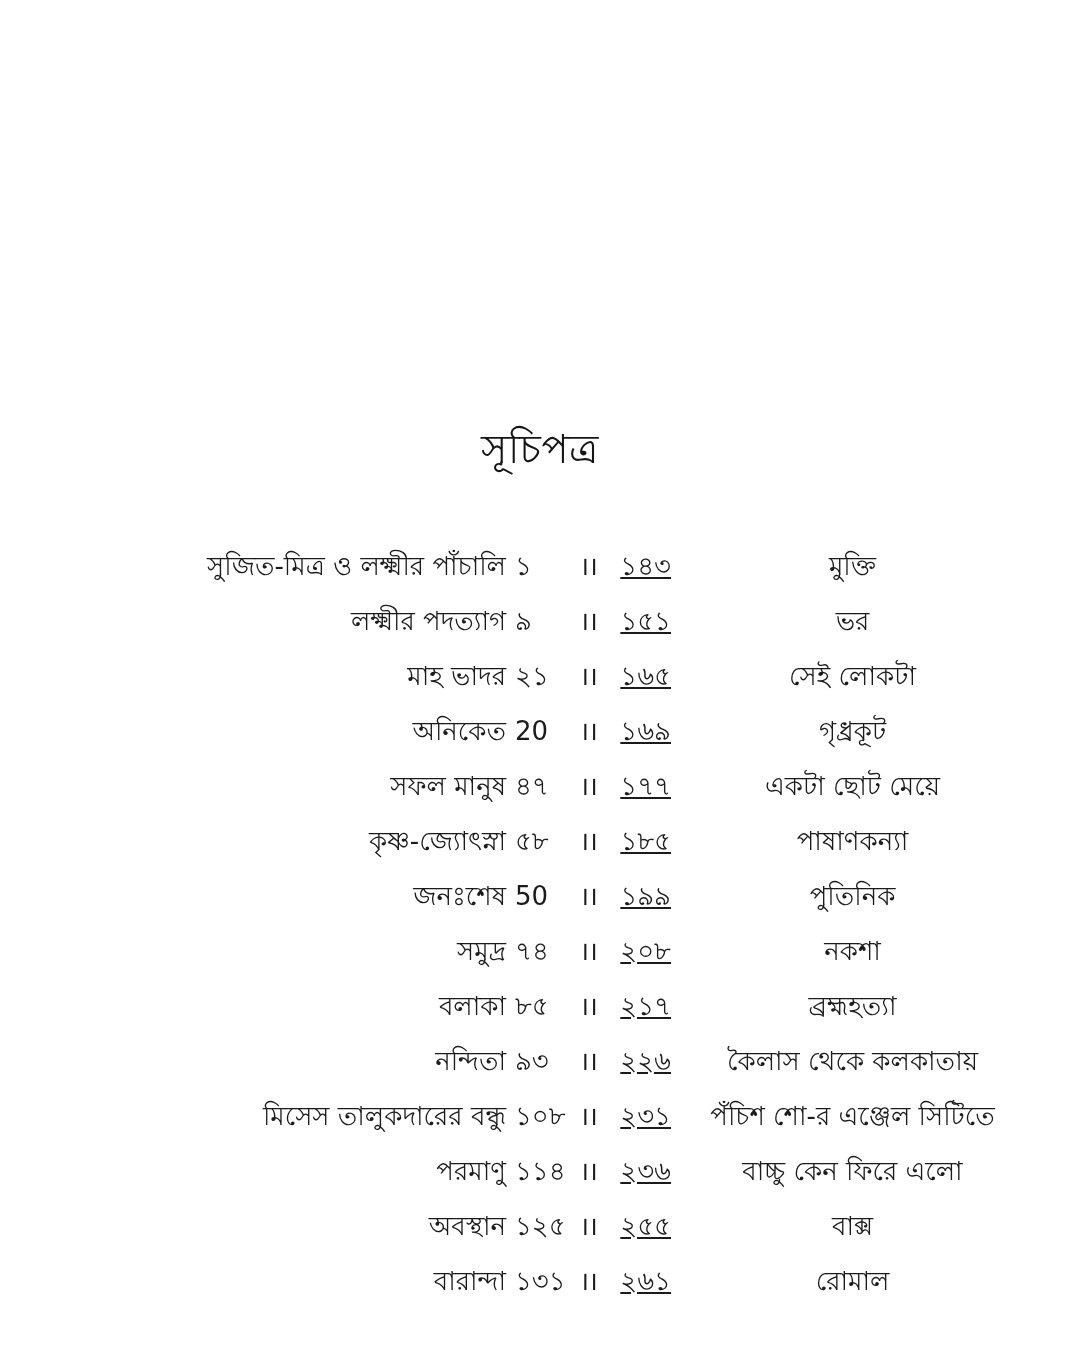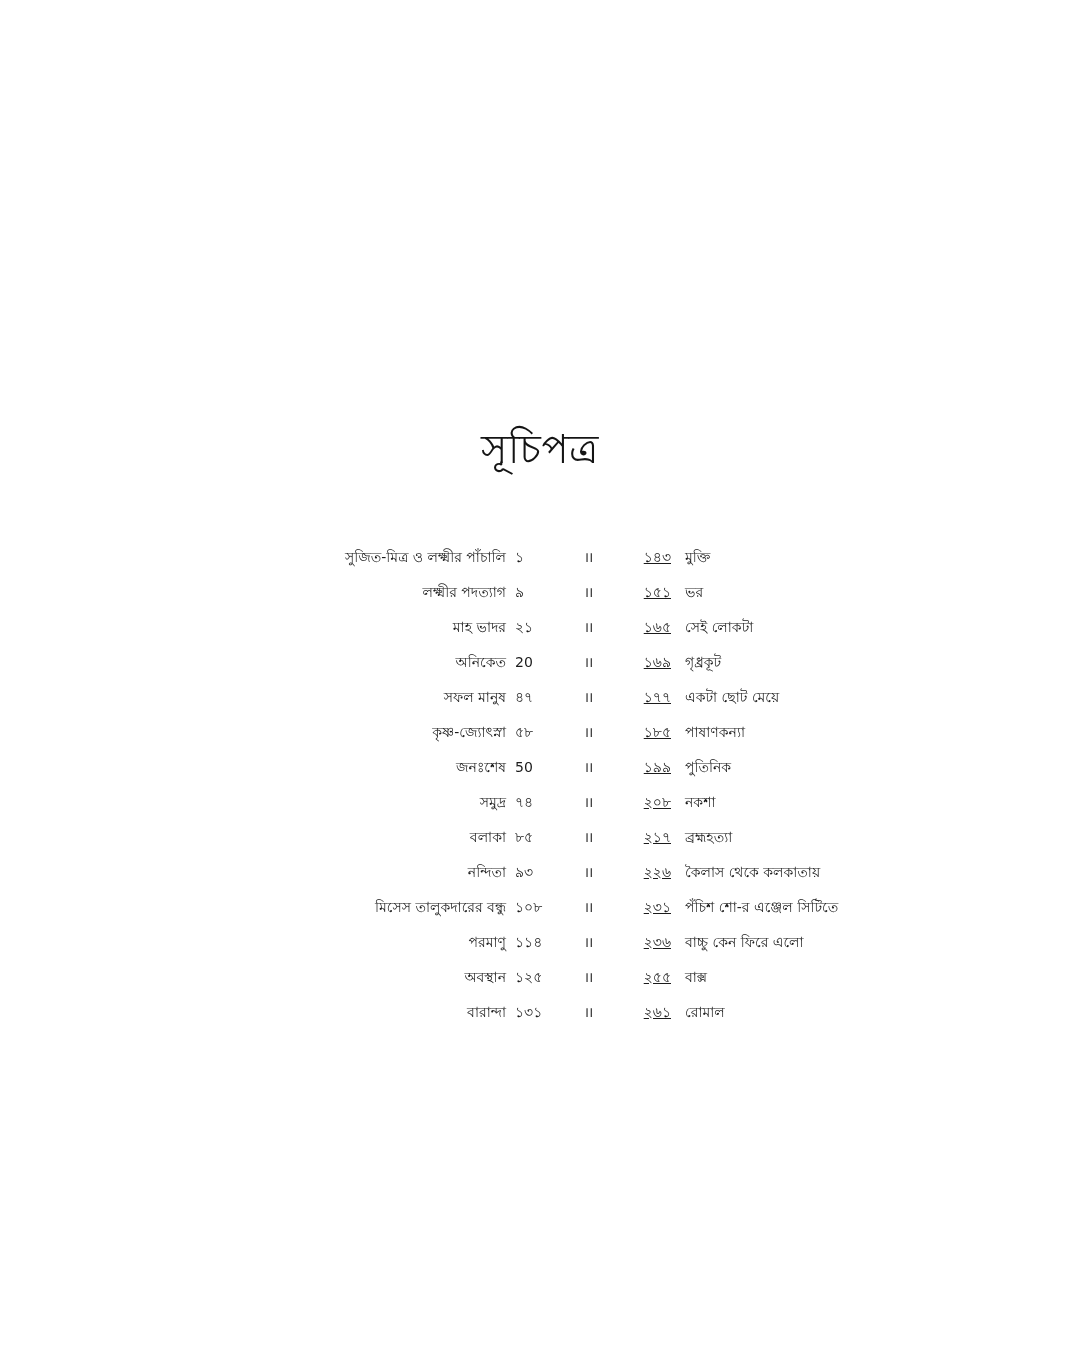--- a/index.html
+++ b/index.html
@@ -36,21 +36,21 @@
     font-weight: 400;
   }
 
   .toc-table {
     position: absolute;
     top: 540px;
     left: 0;
     width: 1080px;
     border-collapse: collapse;
     font-family: "DejaVu Sans", sans-serif;
-    font-size: 14px;
+    font-size: 26px;
     color: #1b1b1b;
   }
 
   .toc-table td {
     padding: 5.5px 0;
     vertical-align: baseline;
     white-space: nowrap;
   }
 
   .col-left-title {
@@ -68,21 +68,21 @@
     color: #1b1b1b;
     letter-spacing: -1px;
   }
   .col-right-page {
     text-align: right;
     width: 66px;
     padding-right: 10px !important;
     text-decoration: underline;
   }
   .col-right-title {
-    text-align: left;
+    text-align: center;
     padding-left: 4px !important;
   }
 
   .spacer-left {
     width: 86px;
   }
   .spacer-right {
     width: 60px;
   }
 </style>

